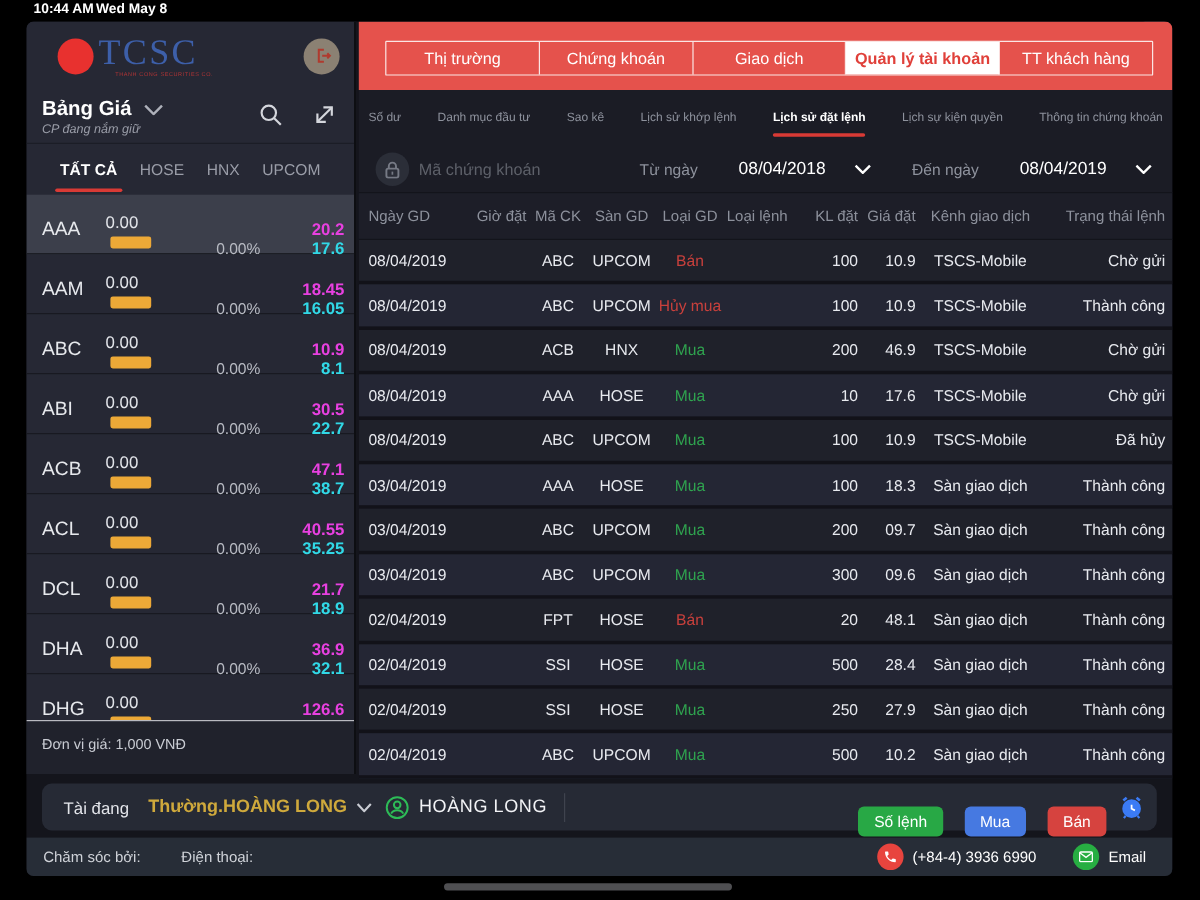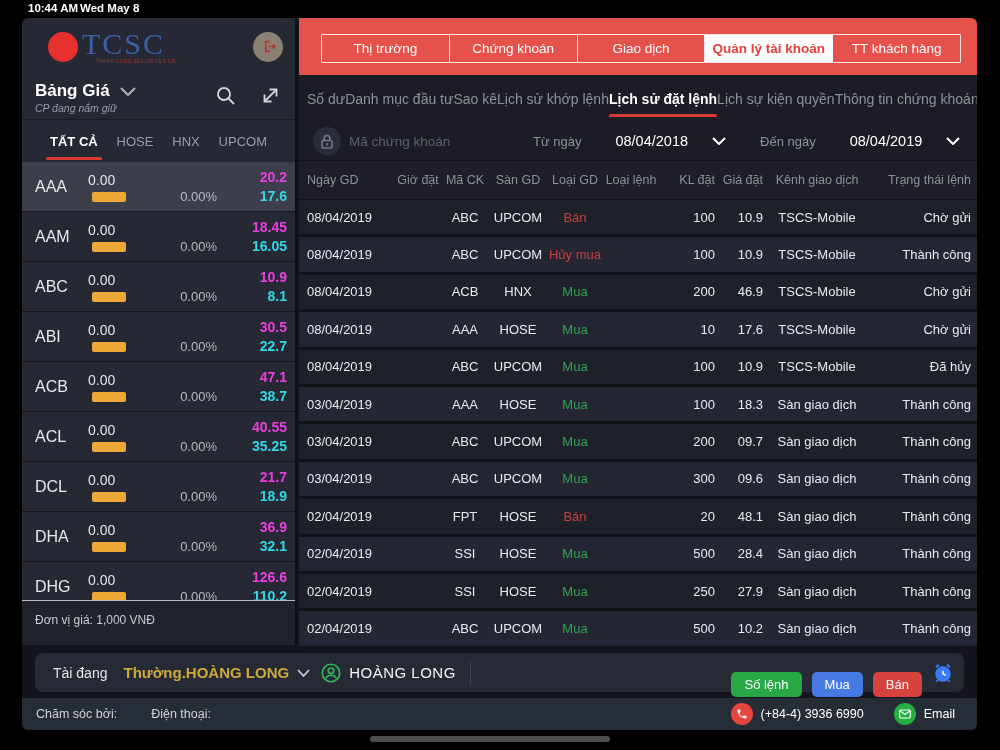--- a/index.html
+++ b/index.html
@@ -39,35 +39,35 @@
 
   .stock-list { height:438px; overflow:hidden; }
   .stock-row { height:50px; display:grid; grid-template-columns:66px 76px 1fr 74px; background:#262834; border-bottom:1px solid #16171d; }
   .stock-row.selected { background:#3c3f4b; }
   .stock-code { color:#e7e9ed; font-size:16px; align-self:center; padding-left:13px; }
   .stock-mid { display:flex; flex-direction:column; justify-content:center; gap:4px; }
   .stock-price { color:#e2e4e9; font-size:14px; }
   .stock-bar { width:34px; height:10px; border-radius:2px; background:#eda937; margin-left:4px; }
   .stock-pct { color:#b8bbc3; font-size:13px; align-self:end; padding-bottom:7px; text-align:right; padding-right:4px; }
   .stock-right { display:flex; flex-direction:column; justify-content:space-between; padding:7px 8px 7px 0; text-align:right; }
-  .stock-ceil { color:#e840e0; font-size:14px; font-weight:bold; }
+  .stock-ceil { color:#e840e0; font-size:14px; font-weight:bold;margin-top:14px; }
   .stock-floor { color:#31d8e6; font-size:14px; font-weight:bold; }
 
   .unit-note { height:45px; background:#20222c; border-top:1px solid #b9bac0; color:#c9ccd3; font-size:12px; padding:12px 0 0 13px; }
 
   
   .main { position:absolute; left:277px; top:0; width:678px; height:631px; background:#1b1c25; }
   .red-header { height:57px; background:#e5524c; display:flex; align-items:center; padding:4px 16px 0 22px; }
   .main-tabs { display:flex; width:100%; height:29px; border:1px solid rgba(255,255,255,.85); border-radius:1px; }
   .main-tab { flex:1; display:flex; align-items:center; justify-content:center; color:#fff; font-size:13.5px; border-right:1px solid rgba(255,255,255,.85); cursor:pointer; }
   .main-tab:last-child { border-right:none; }
   .main-tab.active { background:#fff; color:#e0403a; font-weight:bold; }
 
   .subnav { height:47px; display:flex; align-items:center; justify-content:space-between; padding:0 8px; }
-  .subnav-item { position:relative; color:#8e929d; font-size:14px; white-space:nowrap; cursor:pointer; }
+  .subnav-item { position:relative; color:#8e929d; font-size:10px; white-space:nowrap; cursor:pointer; }
   .subnav-item.active { color:#fff; font-weight:bold; }
   .subnav-item.active::after { content:''; position:absolute; left:0; right:0; bottom:-10px; height:3px; background:#d93a35; border-radius:2px; }
 
   .filter-row { height:38px; display:flex; align-items:center; padding:0 10px 0 14px; gap:8px; }
   .lock-circle { width:28px; height:28px; border-radius:50%; background:#2b2e38; display:flex; align-items:center; justify-content:center; flex:none; }
   .symbol-input { background:transparent; border:none; outline:none; color:#d5d8de; font-size:13.5px; width:150px; font-family:inherit; }
   .symbol-input::placeholder { color:#5d6069; }
   .date-label { color:#8e929d; font-size:13px; margin-left:26px; }
   .date-value { color:#fff; font-size:14.5px; margin-left:26px; }
   .date-chevron { margin-left:16px; display:flex; align-items:center; }
@@ -80,21 +80,21 @@
   .side-buy { color:#2fa34f; } .side-sell { color:#c8403c; }
 
   
   .account-bar { position:absolute; left:13px; top:635px; width:929px; height:39px; background:#262a35; border-radius:8px; display:flex; align-items:center; padding:0 10px 0 18px; }
   .acc-label { color:#e3e5ea; font-size:14px; }
   .acc-name { color:#cfa93c; font-size:15px; font-weight:bold; margin-left:16px; }
   .acc-chevron { margin-left:8px; display:flex; align-items:center; }
   .acc-user-icon { margin-left:10px; display:flex; align-items:center; }
   .acc-user { color:#f2f3f6; font-size:15px; margin-left:7px; letter-spacing:.5px; }
   .acc-divider { width:1px; height:24px; background:#3f434e; margin-left:14px; }
-  .acc-buttons { margin-left:auto; display:flex; align-items:flex-end; gap:10px;margin-top:24px; }
+  .acc-buttons { margin-left:auto; display:flex; align-items:flex-end; gap:18px;margin-top:24px; }
   .acc-btn { border:none; color:#fff; font-size:13px; font-family:inherit; padding:5px 13px; border-radius:5px; cursor:pointer; }
   .acc-btn.green { background:#28a845; } .acc-btn.blue { background:#4679e1; } .acc-btn.red { background:#d6433f; }
 
   
   .app-footer { position:absolute; left:0; top:680px; width:955px; height:32px; background:#272d37; display:flex; align-items:center; padding:0 22px 0 14px; color:#cfd2d8; font-size:12.5px; }
   .foot-label2 { margin-left:34px; }
   .foot-right { margin-left:auto; display:flex; align-items:center; gap:8px; }
   .circle-icon { width:22px; height:22px; border-radius:50%; display:flex; align-items:center; justify-content:center; flex:none; }
   .phone-circle { background:#e8443e; }
   .email-circle { background:#27ae42; margin-left:22px; }

